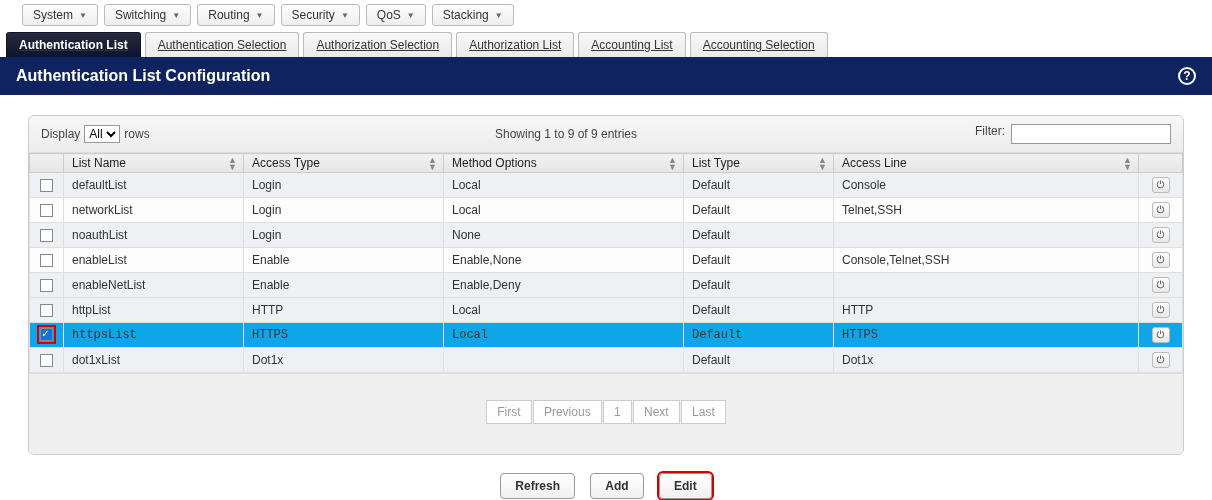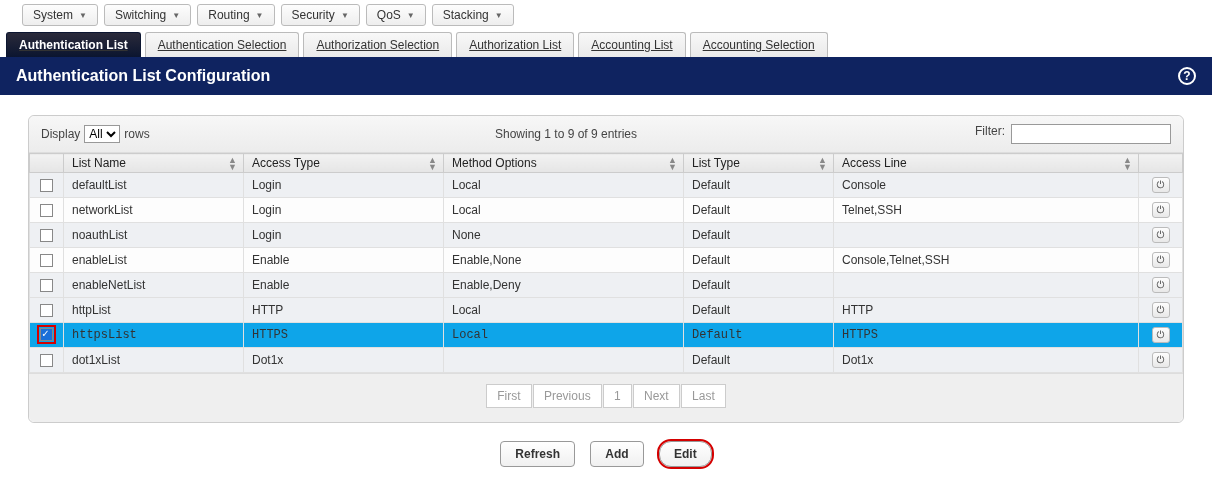--- a/index.html
+++ b/index.html
@@ -193,21 +193,21 @@
     text-align:center;
     padding: 10px 0 14px 0;
     border-top: 1px solid #ddd;
     background: #efefef;
     border-radius: 0 0 6px 6px;
   }
   .pager .pg {
     display:inline-block;
     border:1px solid #ccc;
     padding:4px 10px;
-    margin: 0 -1px;
+    margin: 16px -1px;
     color:#999;
     background:#fff;
     cursor: default;
   }
   .actions {
     text-align:center;
     padding: 18px 0 6px 0;
   }
   .actions button {
     background: linear-gradient(#ffffff, #f0f0f0);
@@ -216,21 +216,20 @@
     padding: 5px 14px;
     margin: 0 6px;
     font-size: 12px;
     cursor: pointer;
     font-weight: bold;
     color:#333;
   }
   .actions button.highlight {
     outline: 2px solid #d40000;
     outline-offset: 0px;
-    border-radius: 12px;
   }
 </style>
 </head>
 <body>
 
 <div class="topbar" id="topbar">
     <div class="menu-btn">
       <span>System</span>
       <span class="caret">▼</span>
     </div>

